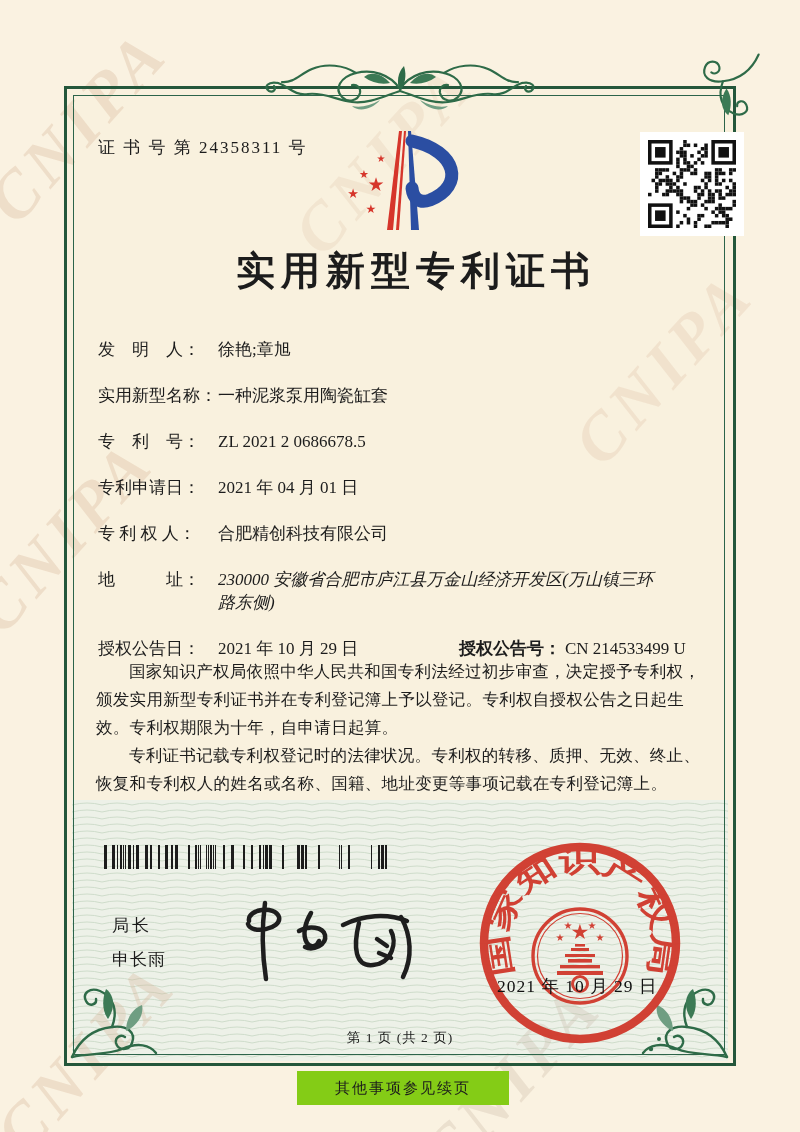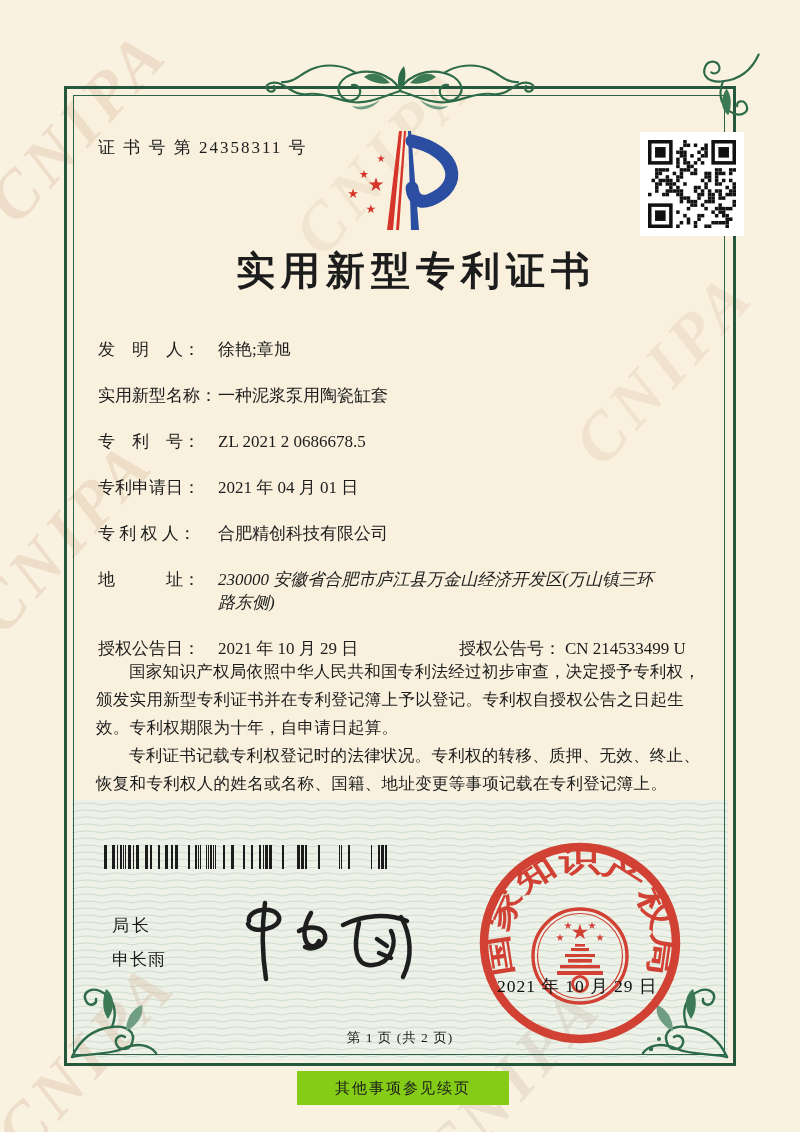--- a/index.html
+++ b/index.html
@@ -373,21 +373,21 @@
       <span class="flabel">专 利 权 人：</span>
       <span class="fvalue">合肥精创科技有限公司</span>
     </div>
     <div class="frow">
       <span class="flabel">地　　　址：</span>
       <span class="fvalue" style="max-width:446px;font-style:italic;">230000 安徽省合肥市庐江县万金山经济开发区(万山镇三环路东侧)</span>
     </div>
     <div class="grantrow">
       <span class="flabel">授权公告日：</span>
       <span class="gval">2021 年 10 月 29 日</span>
-      <span class="flabel" style="width:auto;margin-right:4px;">授权公告号：</span>
+      <span class="flabel" style="width:auto;margin-right:4px;font-weight:bold;">授权公告号：</span>
       <span>CN 214533499 U</span>
     </div>
   </div>
 
   <div class="paras">
     <p>国家知识产权局依照中华人民共和国专利法经过初步审查，决定授予专利权，颁发实用新型专利证书并在专利登记簿上予以登记。专利权自授权公告之日起生效。专利权期限为十年，自申请日起算。</p>
     <p>专利证书记载专利权登记时的法律状况。专利权的转移、质押、无效、终止、恢复和专利权人的姓名或名称、国籍、地址变更等事项记载在专利登记簿上。</p>
   </div>
 
   <svg class="barcode" id="barcode-svg" width="288" height="24" viewBox="0 0 288 24">

